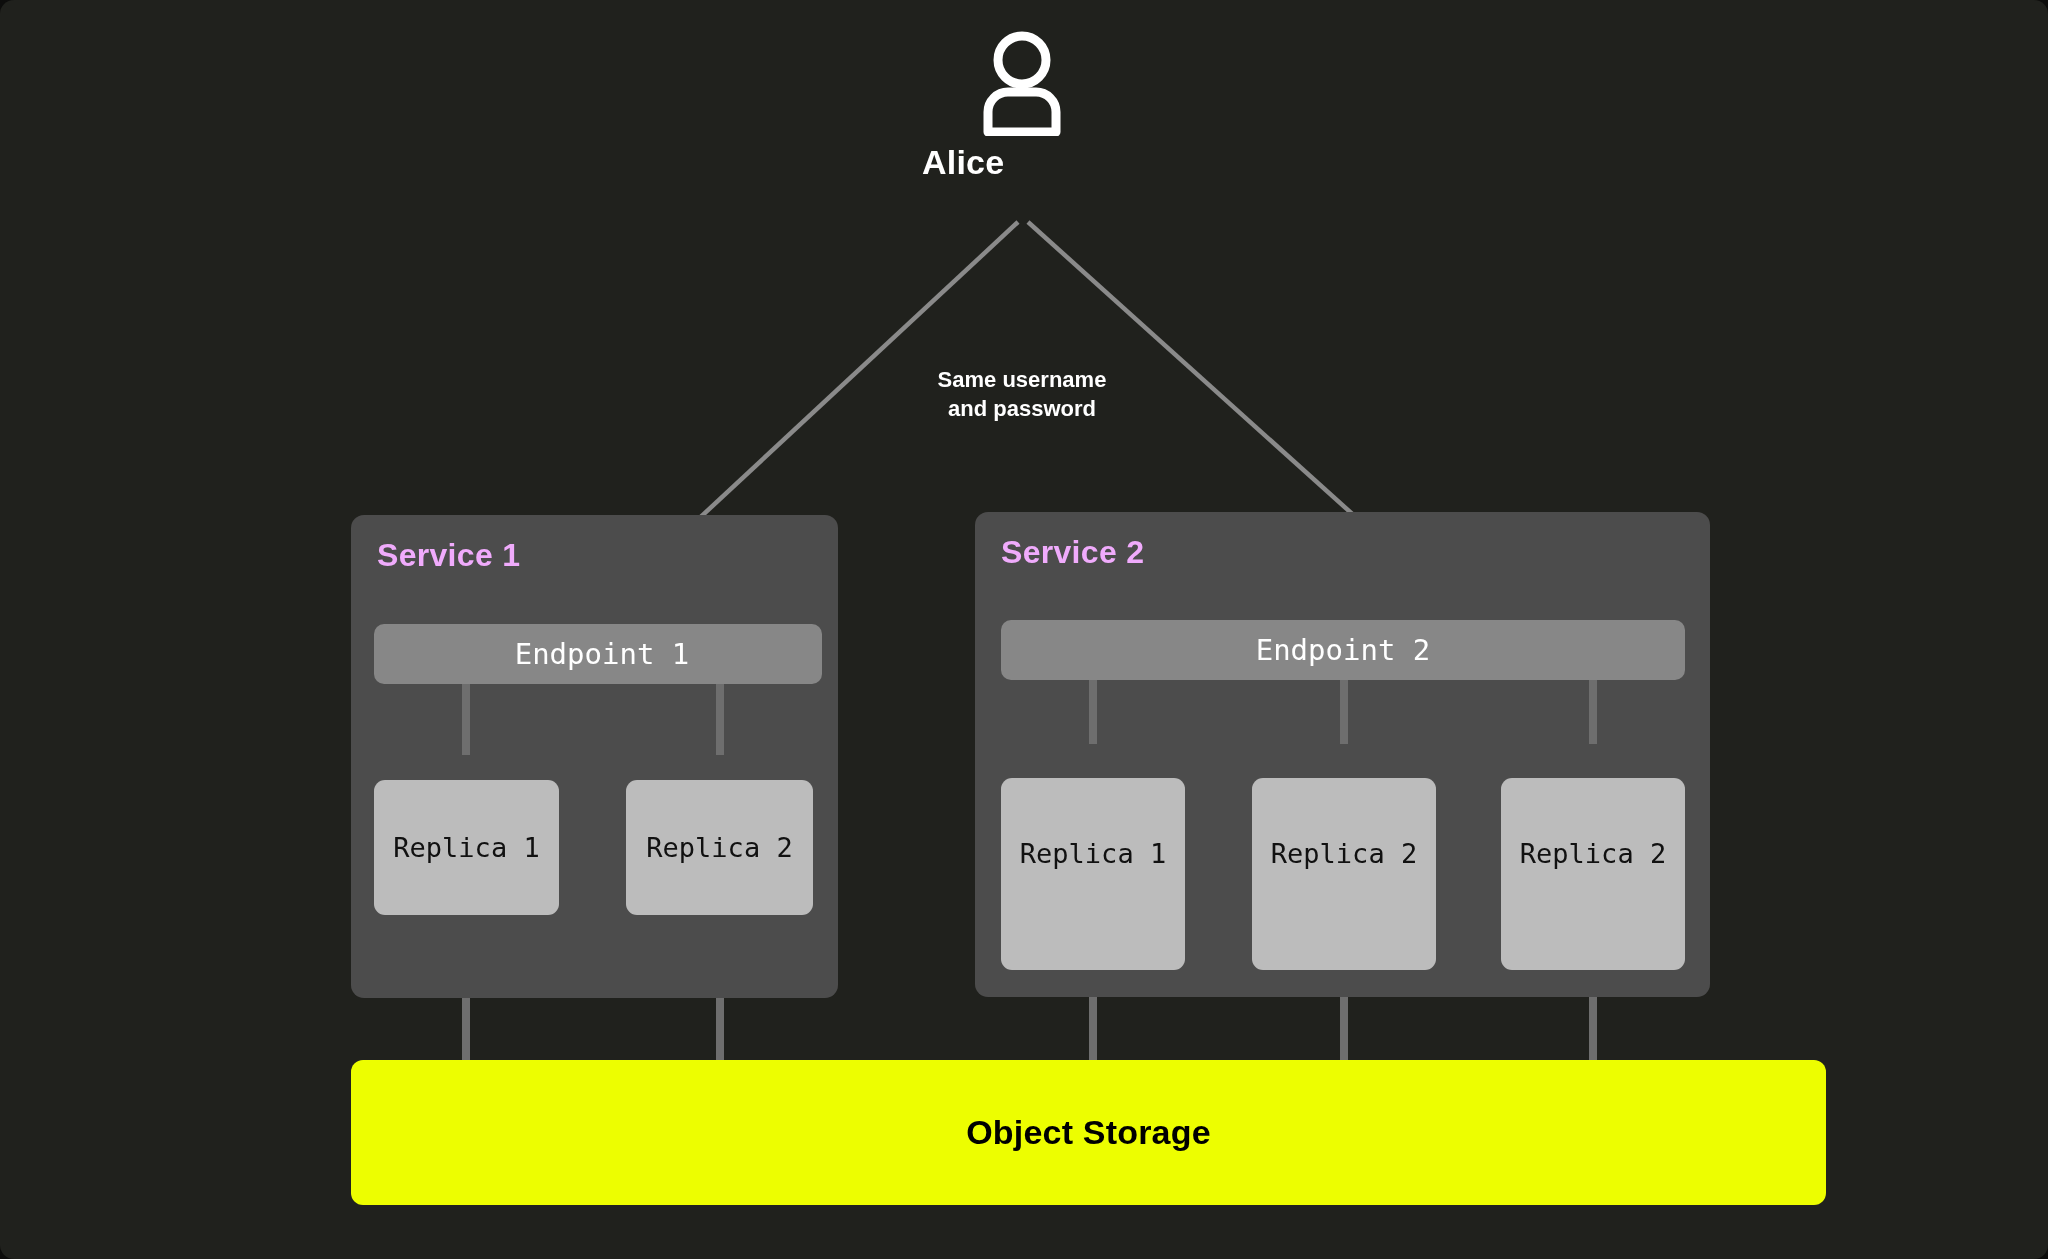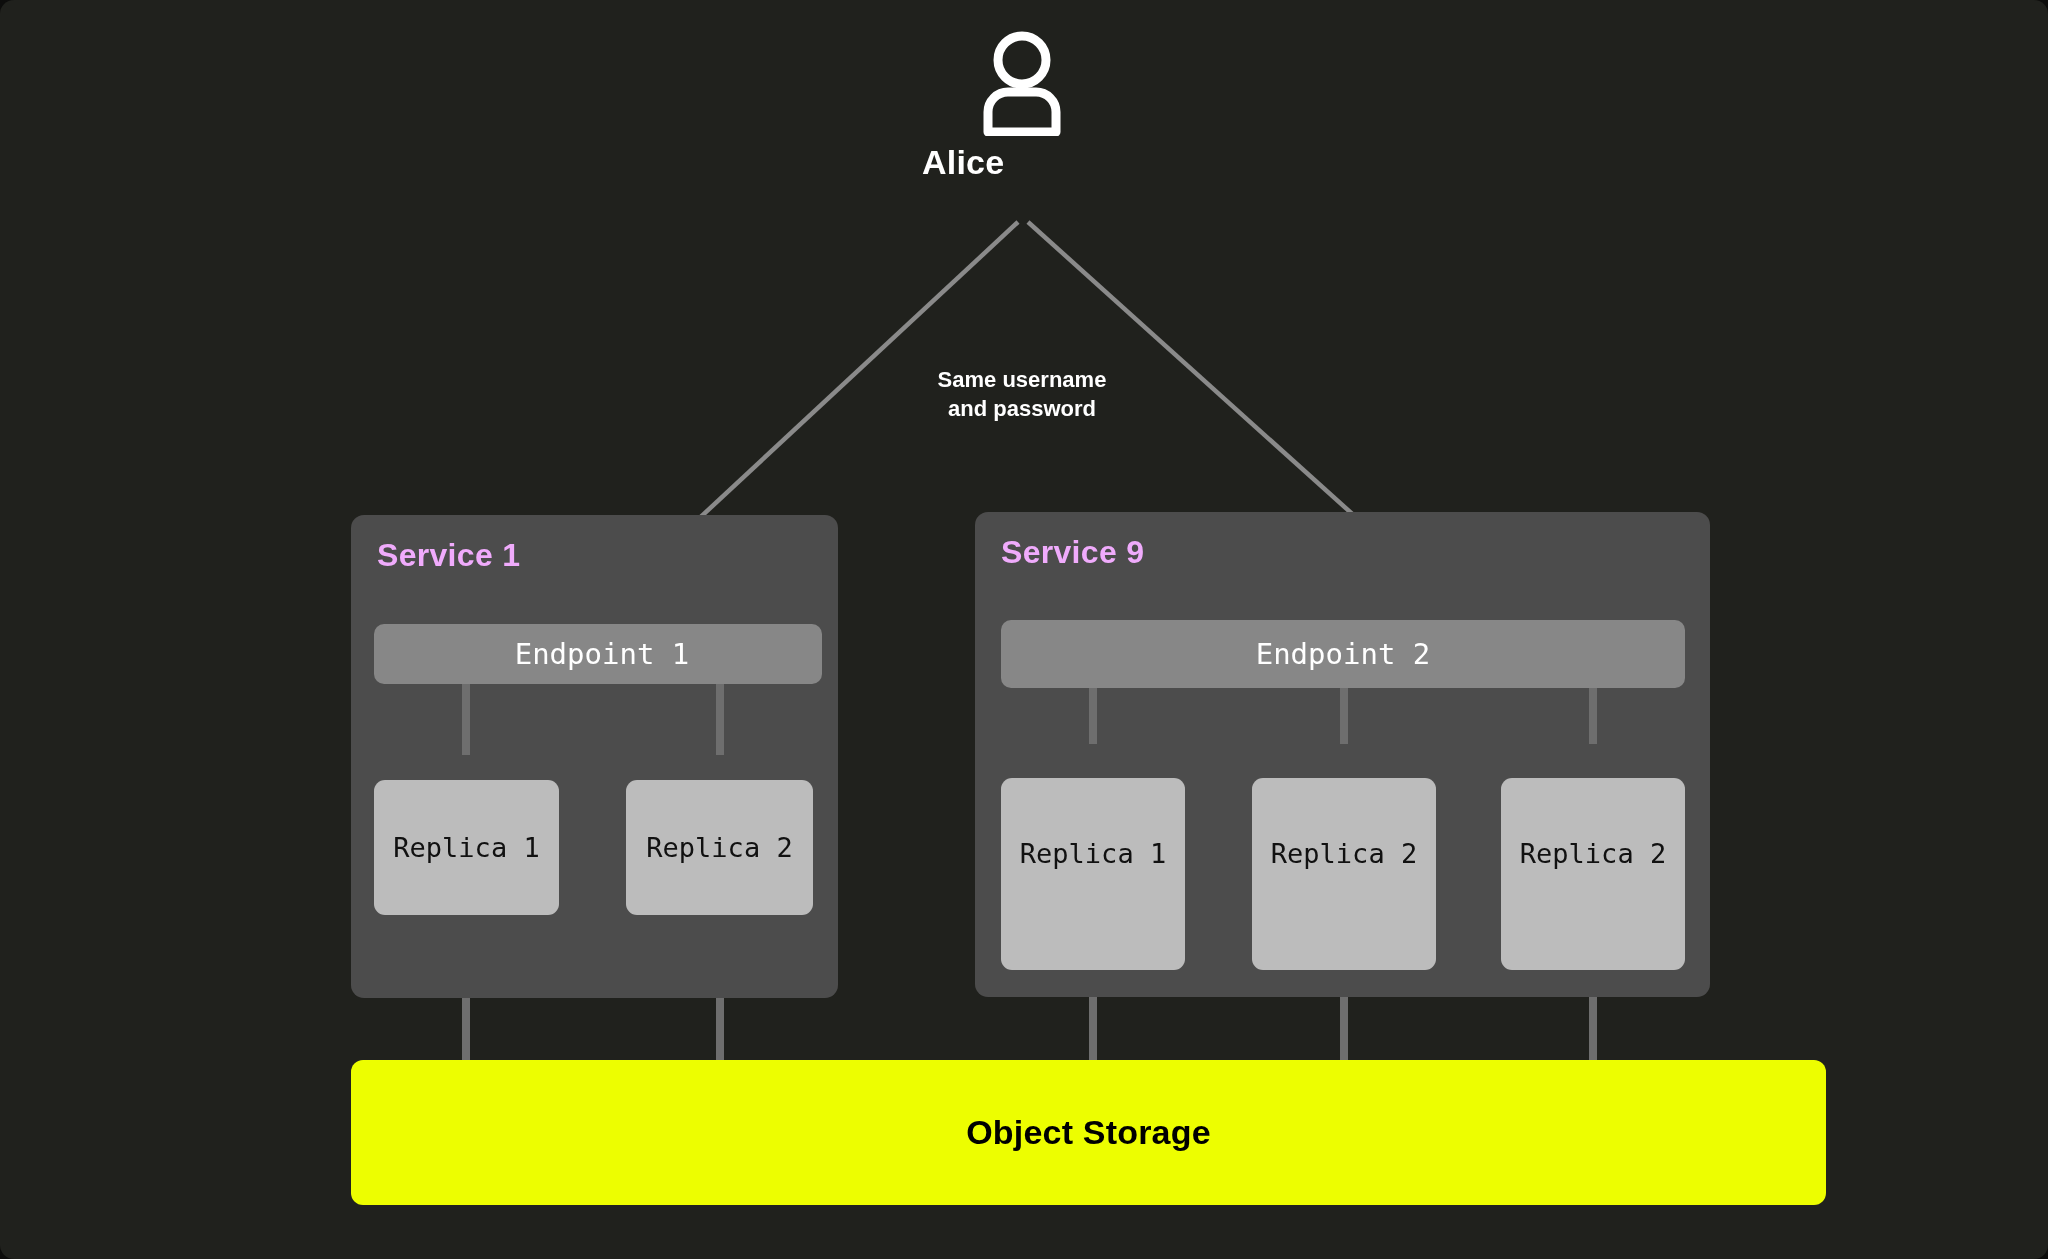--- a/index.html
+++ b/index.html
@@ -95,21 +95,21 @@
     background: #878787;
     border-radius: 10px;
     display: flex;
     align-items: center;
     justify-content: center;
     font-family: "DejaVu Sans Mono", monospace;
     font-size: 29px;
     color: #ffffff;
   }
   #endpoint-1 { left: 374px; top: 624px; width: 440px; height: 60px; padding-left: 8px; }
-  #endpoint-2 { left: 1001px; top: 620px; width: 684px; height: 68px; }
+  #endpoint-2 { left: 1001px; top: 620px; width: 684px; height: 60px; }
 
   
   .replica-box {
     position: absolute;
     background: #bcbcbc;
     border-radius: 11px;
     font-family: "DejaVu Sans Mono", monospace;
     font-size: 27px;
     color: #111111;
     display: flex;
@@ -200,21 +200,21 @@
   </div>
 
   <div id="s1-replica-1" class="replica-box align-mid">
     <span>Replica 1</span>
   </div>
   <div id="s1-replica-2" class="replica-box align-mid">
     <span>Replica 2</span>
   </div>
 
   <div id="service-2" class="service-panel">
-    <div class="service-title">Service 9</div>
+    <div class="service-title">Service 2</div>
     <svg style="position:absolute;left:0;top:0;width:735px;height:485px;" viewBox="0 0 735 485">
       <g stroke="#6e6e6e" stroke-width="8">
         <line x1="118" y1="160" x2="118" y2="232"></line>
         <line x1="369" y1="160" x2="369" y2="232"></line>
         <line x1="618" y1="160" x2="618" y2="232"></line>
       </g>
     </svg>
   </div>
 
   <div id="endpoint-2" class="endpoint-bar">

